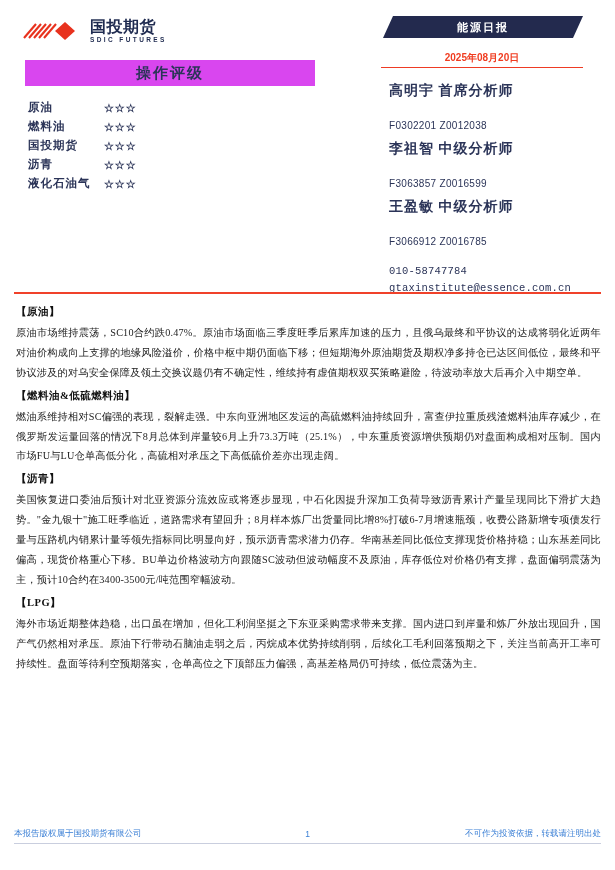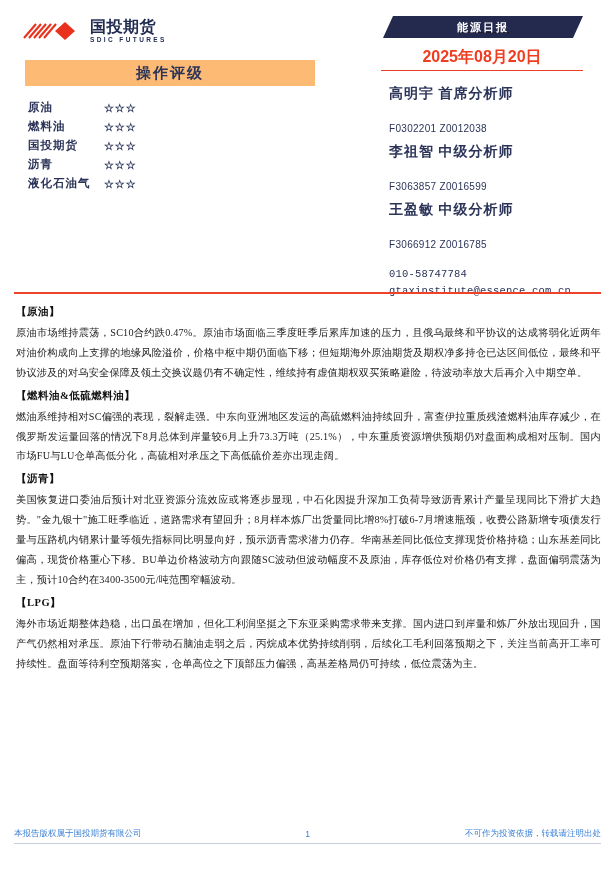--- a/index.html
+++ b/index.html
@@ -67,21 +67,21 @@
     font-weight: bold;
     color: #1f2b50;
     letter-spacing: 2.4px;
     margin-top: 2px;
   }
 
   .rating-title {
     margin: 12px 0 0 25px;
     width: 290px;
     height: 26px;
-    background: #fdba74;
+    background: #d946ef;
     display: flex;
     align-items: center;
     justify-content: center;
   }
   .rating-title span {
     font-size: 15px;
     font-weight: bold;
     color: #2b3458;
     letter-spacing: 2px;
   }
@@ -125,40 +125,39 @@
     position: absolute;
     left: 2px;
     top: 0;
     width: 200px;
     height: 22px;
     background: #232a4e;
     clip-path: polygon(5% 0, 100% 0, 95% 100%, 0% 100%);
     display: flex;
     align-items: center;
     justify-content: center;
-    text-decoration: underline;
   }
   .banner span {
     color: #ffffff;
     font-size: 11px;
     font-weight: bold;
     letter-spacing: 2px;
   }
 
   .date-line {
     margin-top: 9px;
     width: 202px;
     text-align: center;
     border-bottom: 1.3px solid #ee3b24;
     padding-bottom: 2px;
   }
   .date-line span {
     color: #f03c20;
     font-family: "Liberation Sans", sans-serif;
-    font-size: 16px;
+    font-size: 10px;
     font-weight: bold;
     text-align: right;
   }
 
   .analysts {
     margin-top: 14px;
     padding-left: 8px;
   }
   .analyst-name {
     font-size: 14px;

